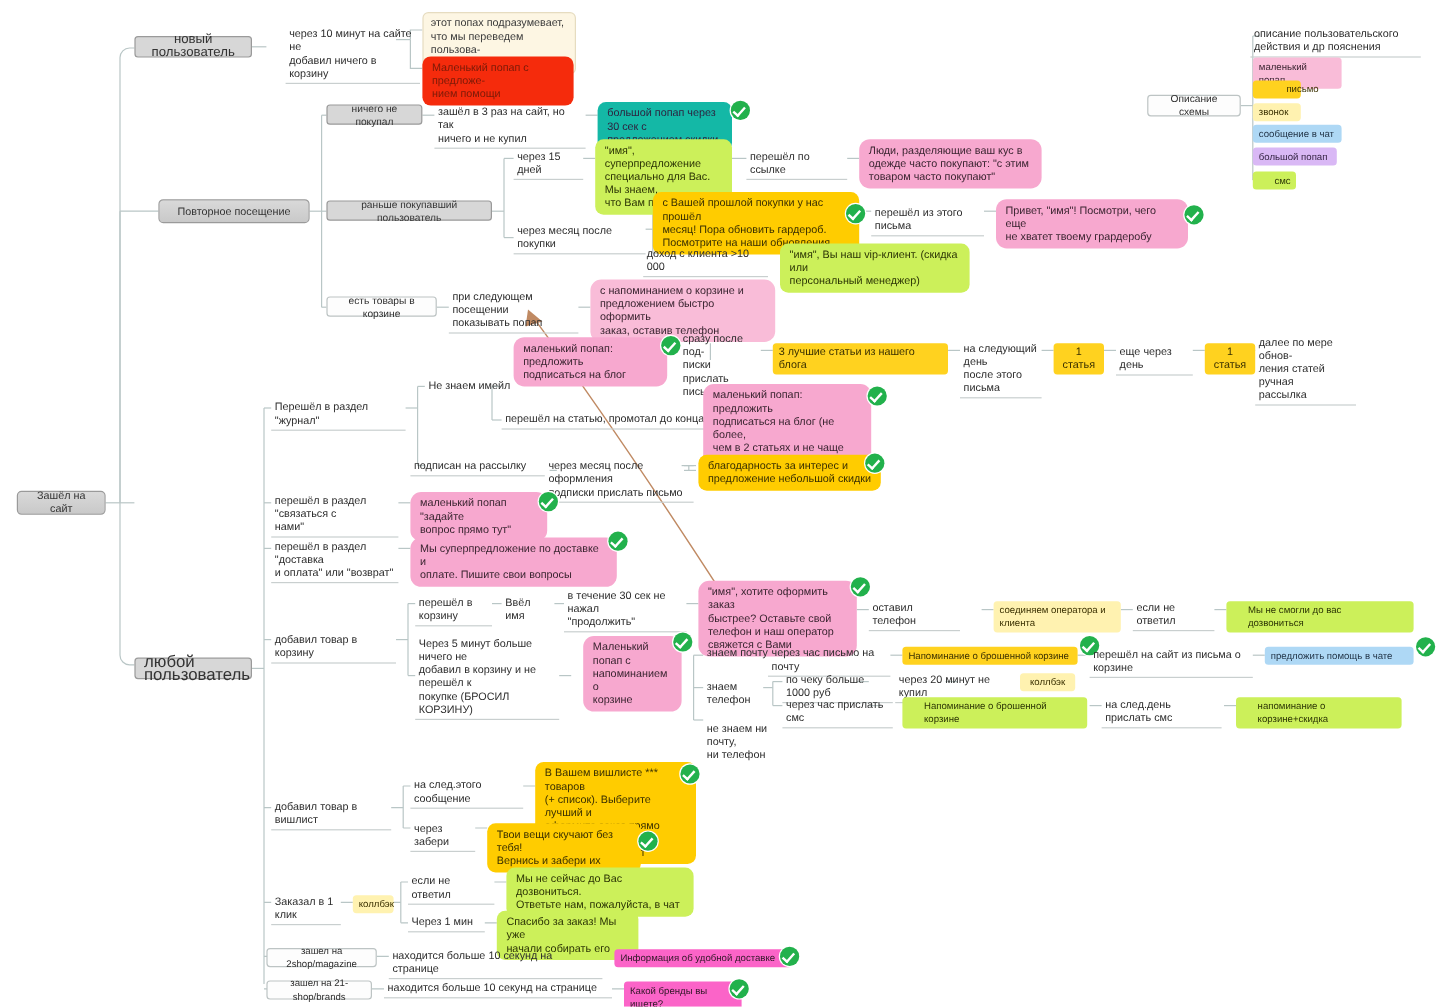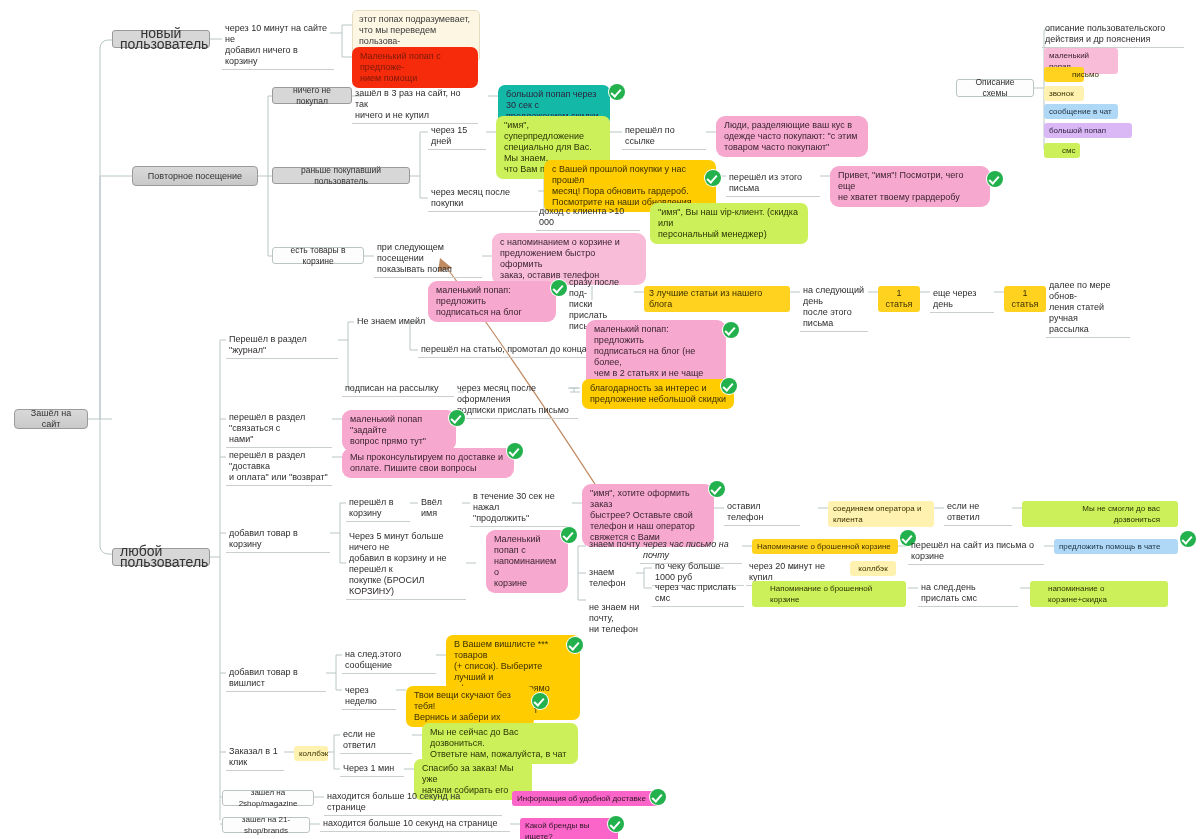--- a/index.html
+++ b/index.html
@@ -257,24 +257,24 @@
       <path d="M604,498 C560,430 500,340 447,268"></path>
     </g>
     <polygon points="440,258 452,268 438,272" fill="#c08a63"></polygon>
   </svg>
 
   <div class="node grey" style="left:14px;top:409px;width:74px;height:20px;justify-content:center;">
     <span class="txt" style="text-align:center;">Зашёл на сайт</span>
   </div>
 
   <div class="node grey flat" style="left:112px;top:30px;width:98px;height:18px;justify-content:center;">
-    <span class="txt" style="text-align:center;font-size:14px;">новый пользователь</span>
-  </div>
-
-  <div class="node lbl" style="left:222px;top:22px;width:112px;">
+    <span class="txt" style="text-align:center;font-size:11px;">новый пользователь</span>
+  </div>
+
+  <div class="node lbl" style="left:238px;top:22px;width:112px;">
     <span class="txt">через 10 минут на сайте не
 добавил ничего в корзину</span>
   </div>
 
   <div class="node note" style="left:352px;top:10px;width:128px;">
     <span class="txt">этот попах подразумевает,
 что мы переведем пользова-
 теля на общение в чате</span>
   </div>
 
@@ -283,21 +283,21 @@
 нием помощи</span>
   </div>
 
   <div class="node grey" style="left:132px;top:166px;width:126px;height:20px;justify-content:center;">
     <span class="txt" style="text-align:center;">Повторное посещение</span>
   </div>
 
   <div class="node grey flat" style="left:272px;top:87px;width:80px;height:17px;justify-content:center;">
     <span class="txt" style="text-align:center;font-size:8.5px;">ничего не покупал</span>
   </div>
-  <div class="node lbl" style="left:352px;top:87px;width:126px;">
+  <div class="node lbl" style="left:362px;top:87px;width:126px;">
     <span class="txt">зашёл в 3 раз на сайт, но так
 ничего и не купил</span>
   </div>
   <div class="node purple" style="left:498px;top:85px;width:112px;">
     <span class="txt">большой попап через 30 сек с
 предложением скидки</span>
   </div>
   <div class="chk" style="left:609px;top:84px;"></div>
 
   <div class="node grey flat" style="left:272px;top:167px;width:138px;height:17px;justify-content:center;">
@@ -434,21 +434,21 @@
     <span class="txt">маленький попап "задайте
 вопрос прямо тут"</span>
   </div>
   <div class="chk" style="left:449px;top:410px;"></div>
 
   <div class="node lbl" style="left:226px;top:449px;width:106px;">
     <span class="txt">перешёл в раздел "доставка
 и оплата" или "возврат"</span>
   </div>
   <div class="node pink" style="left:342px;top:448px;width:172px;">
-    <span class="txt">Мы проконсультируем по доставке и
+    <span class="txt">Мы суперпредложение по доставке и
 оплате. Пишите свои вопросы</span>
   </div>
   <div class="chk" style="left:507px;top:443px;"></div>
 
   <div class="node lbl" style="left:226px;top:527px;width:104px;">
     <span class="txt">добавил товар в корзину</span>
   </div>
   <div class="node lbl" style="left:346px;top:496px;width:64px;">
     <span class="txt">перешёл в корзину</span>
   </div>
@@ -468,40 +468,40 @@
   <div class="chk" style="left:709px;top:481px;"></div>
   <div class="node lbl" style="left:724px;top:500px;width:76px;">
     <span class="txt">оставил телефон</span>
   </div>
   <div class="node yellowsoft" style="left:828px;top:501px;width:106px;">
     <span class="txt" style="font-size:8px;">соединяем оператора и клиента</span>
   </div>
   <div class="node lbl" style="left:944px;top:500px;width:68px;">
     <span class="txt">если не ответил</span>
   </div>
-  <div class="node green2" style="left:1022px;top:501px;width:156px;text-align:right;">
+  <div class="node green2" style="left:1022px;top:501px;width:156px;">
     <span class="txt" style="font-size:8px;">Мы не смогли до вас дозвониться</span>
   </div>
 
   <div class="node lbl" style="left:346px;top:530px;width:120px;">
     <span class="txt">Через  5 минут больше ничего не
 добавил в корзину и не перешёл к
 покупке (БРОСИЛ КОРЗИНУ)</span>
   </div>
   <div class="node pink" style="left:486px;top:530px;width:82px;">
     <span class="txt">Маленький попап с
 напоминанием о
 корзине</span>
   </div>
   <div class="chk" style="left:561px;top:527px;"></div>
 
   <div class="node lbl nb" style="left:586px;top:538px;width:58px;">
     <span class="txt">знаем почту</span>
   </div>
-  <div class="node lbl" style="left:640px;top:538px;width:102px;font-style:italic;">
+  <div class="node lbl" style="left:640px;top:538px;width:102px;">
     <span class="txt">через час письмо на почту</span>
   </div>
   <div class="node yellow2" style="left:752px;top:539px;width:146px;">
     <span class="txt" style="font-size:8px;">Напоминание о брошенной корзине</span>
   </div>
   <div class="chk" style="left:900px;top:530px;"></div>
   <div class="node lbl" style="left:908px;top:539px;width:136px;">
     <span class="txt">перешёл на сайт из письма о корзине</span>
   </div>
   <div class="node blue" style="left:1054px;top:539px;width:124px;">
@@ -548,21 +548,21 @@
   </div>
   <div class="node yellow" style="left:446px;top:635px;width:134px;">
     <span class="txt">В Вашем вишлисте *** товаров
 (+ список). Выберите лучший и
 оформите заказ прямо сейчас
 "ссылка на вишлист"</span>
   </div>
   <div class="chk" style="left:567px;top:637px;"></div>
 
   <div class="node lbl" style="left:342px;top:684px;width:54px;">
-    <span class="txt">через неделю</span>
+    <span class="txt">через забери</span>
   </div>
   <div class="node yellow" style="left:406px;top:686px;width:128px;">
     <span class="txt">Твои вещи скучают без тебя!
 Вернись и забери их</span>
   </div>
   <div class="chk" style="left:532px;top:693px;"></div>
 
   <div class="node lbl" style="left:226px;top:745px;width:58px;">
     <span class="txt">Заказал в 1 клик</span>
   </div>
@@ -618,20 +618,20 @@
   </div>
   <div class="node yellow2" style="left:1044px;top:67px;width:40px;padding-left:28px;">
     <span class="txt" style="font-size:8px;">письмо</span>
   </div>
   <div class="node yellowsoft" style="left:1044px;top:86px;width:40px;">
     <span class="txt" style="font-size:8px;">звонок</span>
   </div>
   <div class="node blue" style="left:1044px;top:104px;width:74px;">
     <span class="txt" style="font-size:8px;">сообщение в чат</span>
   </div>
-  <div class="node purple2" style="left:1044px;top:123px;width:88px;">
+  <div class="node purple2" style="left:1044px;top:123px;width:70px;">
     <span class="txt" style="font-size:8px;">большой попап</span>
   </div>
   <div class="node green2" style="left:1044px;top:143px;width:28px;">
     <span class="txt" style="font-size:8px;">смс</span>
   </div>
 
 </div>
 
 </body></html>

